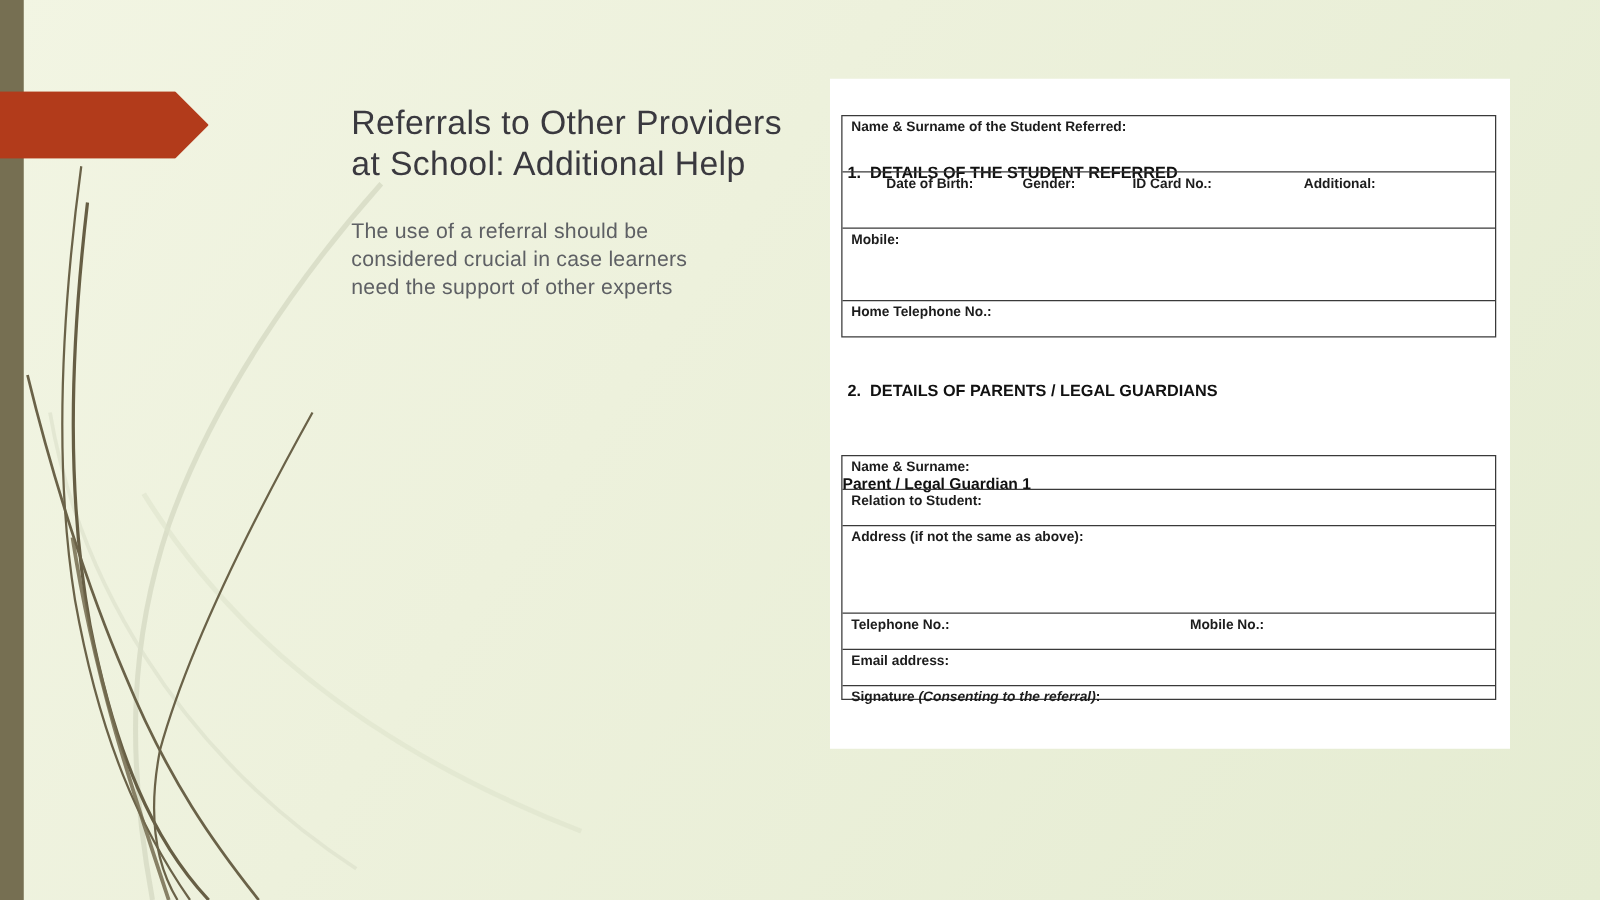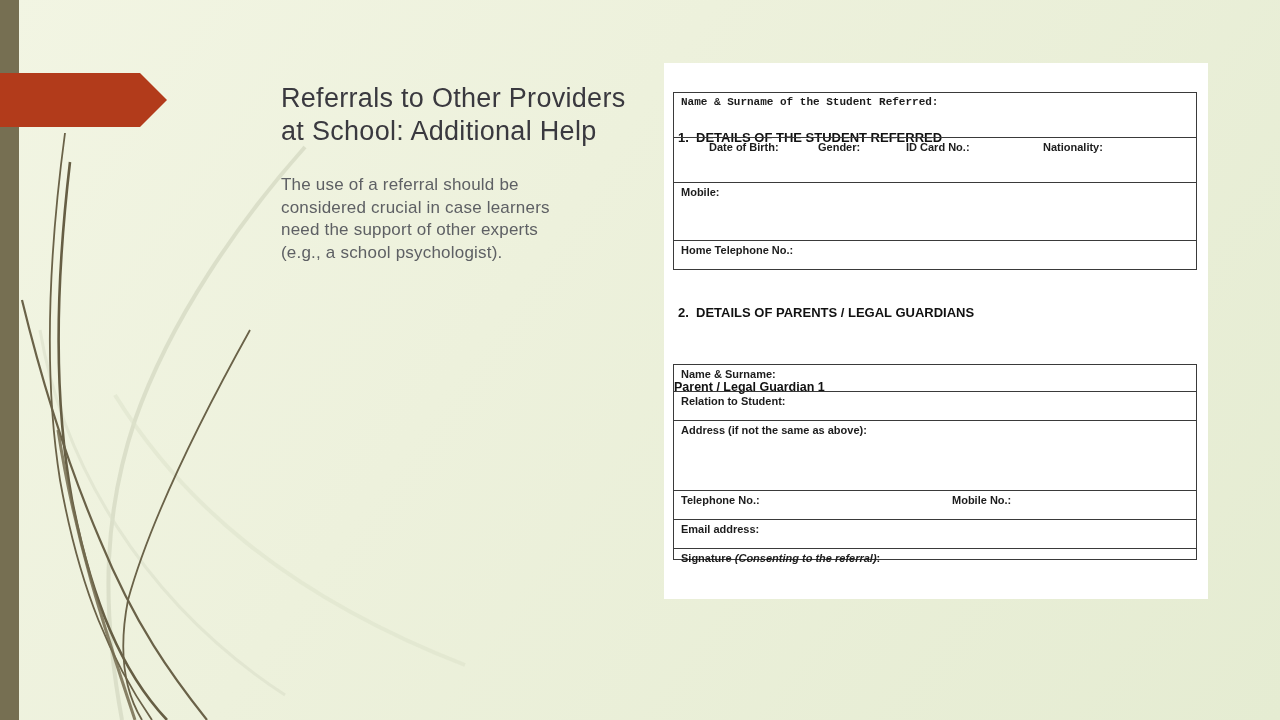--- a/index.html
+++ b/index.html
@@ -122,36 +122,35 @@
 
 <div class="slide-title">
   <div>Referrals to Other Providers</div>
   <div>at School: Additional Help</div>
 </div>
 
 <div class="slide-body">
   <div>The use of a referral should be</div>
   <div>considered crucial in case learners</div>
   <div>need the support of other experts</div>
-  <div>(e.g., a school psychologist).</div>
 </div>
 
 <div class="form-image">
 
   <div class="form-heading" style="top:67px;">1.  DETAILS OF THE STUDENT REFERRED</div>
 
   <div class="form-table" style="top:29px; height:178px;">
-    <div class="form-row" style="height:45px;font-family:Liberation Mono, monospace;">
+    <div class="form-row" style="height:45px;">
       <span class="form-label" style="left:7px;">Name &amp; Surname of the Student Referred:</span>
     </div>
     <div class="form-row" style="height:45px;">
       <span class="form-label" style="left:7px;padding-left:28px;">Date of Birth:</span>
       <span class="form-label" style="left:144px;">Gender:</span>
       <span class="form-label" style="left:232px;">ID Card No.:</span>
-      <span class="form-label" style="left:369px;">Nationality:</span>
+      <span class="form-label" style="left:369px;">Additional:</span>
     </div>
     <div class="form-row" style="height:58px;">
       <span class="form-label" style="left:7px;">Mobile:</span>
     </div>
     <div class="form-row" style="height:30px;">
       <span class="form-label" style="left:7px;">Home Telephone No.:</span>
     </div>
   </div>
 
   <div class="form-heading" style="top:242px;">2.  DETAILS OF PARENTS / LEGAL GUARDIANS</div>

